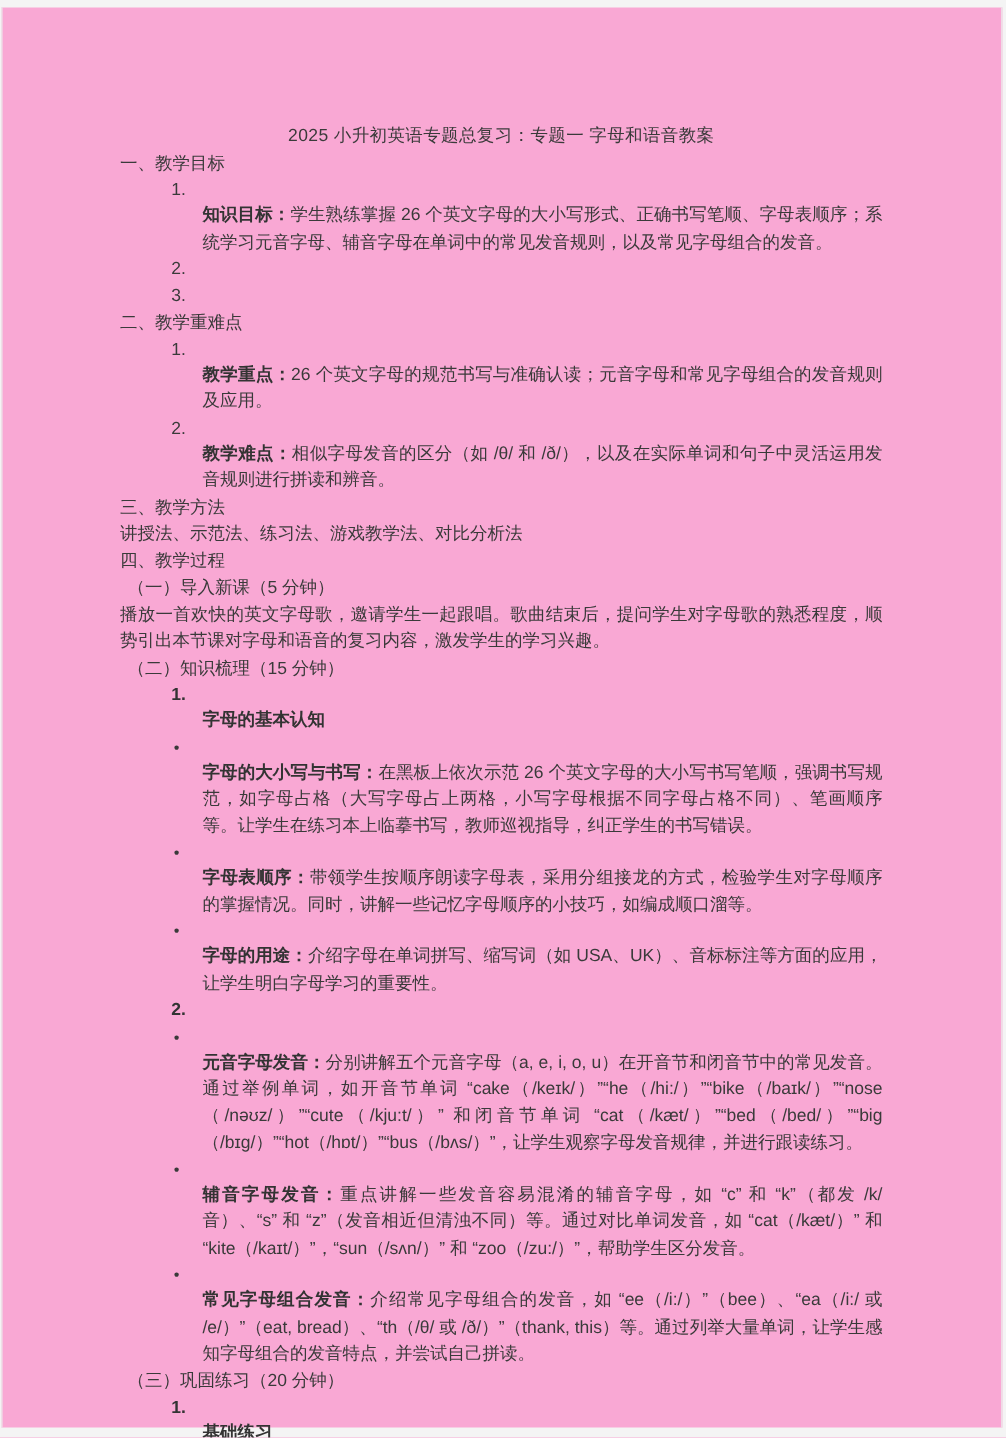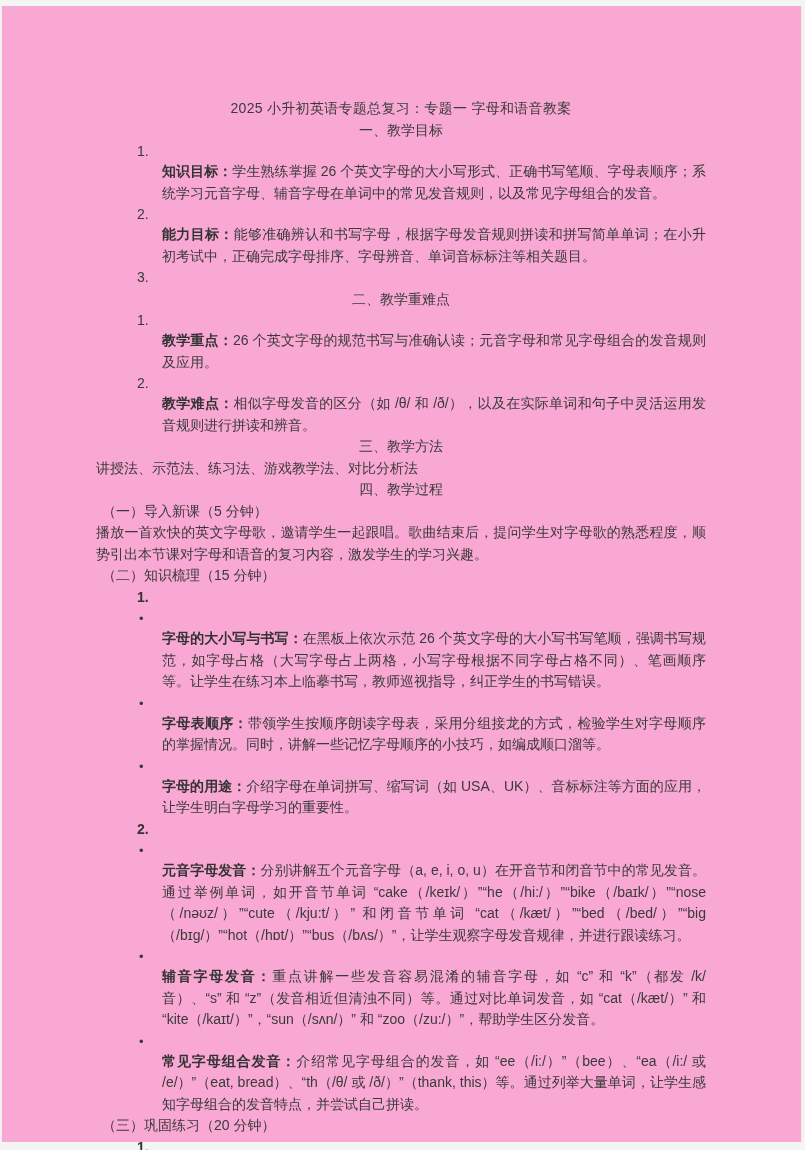--- a/index.html
+++ b/index.html
@@ -22,21 +22,21 @@
   .content {
     padding: 92px 95px 0 94px;
     color: #3a3a3a;
     font-size: 14px;
     line-height: 21.5px;
   }
   .title {
     text-align: center;
     letter-spacing: 0.3px;
   }
-  .h { text-align: center; }
+  .h { text-align: left; }
   .sub { padding-left: 6px; }
   .para { text-align: justify; }
   .li { display: flex; }
   .li .marker {
     flex: 0 0 66px;
     padding-left: 41px;
     box-sizing: border-box;
   }
   .li.bullet .marker { padding-left: 43px; font-size: 13px; }
   .li .body { flex: 1; text-align: justify; margin-top: 20px; }
@@ -52,21 +52,20 @@
     <div class="title">2025 小升初英语专题总复习：专题一 字母和语音教案</div>
 
     <div class="h">一、教学目标</div>
 
     <div class="li num">
       <span class="marker">1.</span>
       <span class="body"><b>知识目标：</b><span>学生熟练掌握 26 个英文字母的大小写形式、正确书写笔顺、字母表顺序；系统学习元音字母、辅音字母在单词中的常见发音规则，以及常见字母组合的发音。</span></span>
     </div>
     <div class="li num">
       <span class="marker">2.</span>
-      <span class="body"><b>能力目标：</b><span>能够准确辨认和书写字母，根据字母发音规则拼读和拼写简单单词；在小升初考试中，正确完成字母排序、字母辨音、单词音标标注等相关题目。</span></span>
     </div>
     <div class="li num">
       <span class="marker">3.</span>
     </div>
 
     <div class="h">二、教学重难点</div>
 
     <div class="li num">
       <span class="marker">1.</span>
       <span class="body"><b>教学重点：</b><span>26 个英文字母的规范书写与准确认读；元音字母和常见字母组合的发音规则及应用。</span></span>
@@ -81,20 +80,21 @@
 
     <div class="h">四、教学过程</div>
 
     <div class="sub">（一）导入新课（5 分钟）</div>
     <div class="para">播放一首欢快的英文字母歌，邀请学生一起跟唱。歌曲结束后，提问学生对字母歌的熟悉程度，顺势引出本节课对字母和语音的复习内容，激发学生的学习兴趣。</div>
 
     <div class="sub">（二）知识梳理（15 分钟）</div>
 
     <div class="li grouphead">
       <span class="marker">1.</span>
+      <span class="body">字母的基本认知</span>
     </div>
 
     <div class="li bullet">
       <span class="marker">•</span>
       <span class="body"><b>字母的大小写与书写：</b><span>在黑板上依次示范 26 个英文字母的大小写书写笔顺，强调书写规范，如字母占格（大写字母占上两格，小写字母根据不同字母占格不同）、笔画顺序等。让学生在练习本上临摹书写，教师巡视指导，纠正学生的书写错误。</span></span>
     </div>
     <div class="li bullet">
       <span class="marker">•</span>
       <span class="body"><b>字母表顺序：</b><span>带领学生按顺序朗读字母表，采用分组接龙的方式，检验学生对字母顺序的掌握情况。同时，讲解一些记忆字母顺序的小技巧，如编成顺口溜等。</span></span>
     </div>

